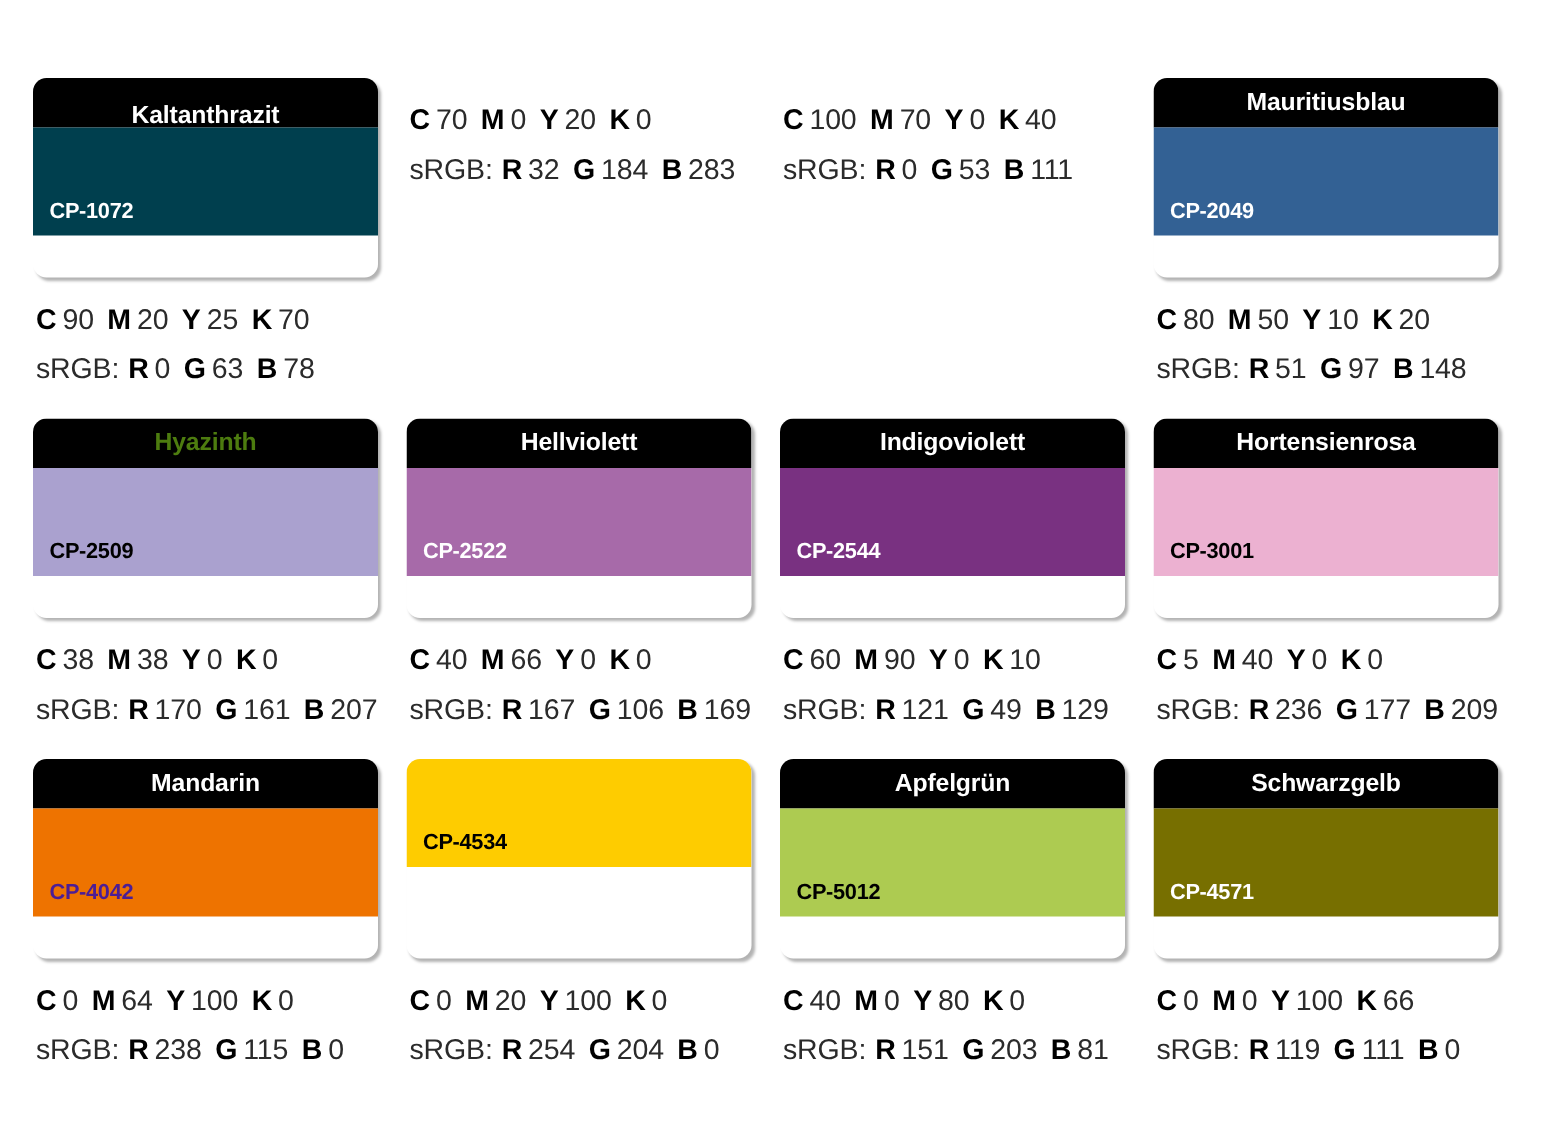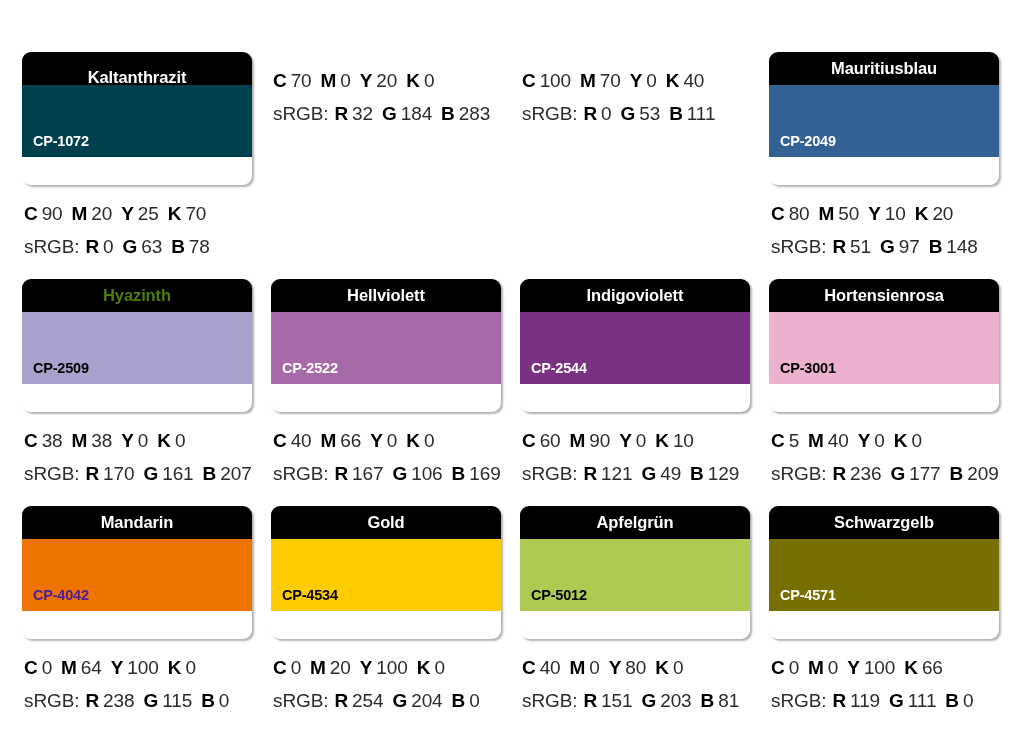--- a/index.html
+++ b/index.html
@@ -206,23 +206,20 @@
             <span class="chip-code" style="color: #4c1d95;">CP-4042</span>
           </div>
         </div>
         <div class="specs">
           <div class="spec-line"><span class="k">C</span><span class="sp"></span><span class="v">0</span><span class="spwide"></span><span class="k">M</span><span class="sp"></span><span class="v">64</span><span class="spwide"></span><span class="k">Y</span><span class="sp"></span><span class="v">100</span><span class="spwide"></span><span class="k">K</span><span class="sp"></span><span class="v">0</span></div>
           <div class="spec-line"><span class="srgb-label">sRGB:</span><span class="k">R</span><span class="sp"></span><span class="v">238</span><span class="spwide"></span><span class="k">G</span><span class="sp"></span><span class="v">115</span><span class="spwide"></span><span class="k">B</span><span class="sp"></span><span class="v">0</span></div>
         </div>
       </div>
       <div class="card">
         <div class="chip">
-          <div class="chip-header" style="background: rgb(0, 0, 0); color: rgb(255, 255, 255);">
-            <span>Gold</span>
-          </div>
           <div class="chip-body" style="background: rgb(254, 204, 0);">
             <span class="chip-code" style="color: rgb(0, 0, 0);">CP-4534</span>
           </div>
         </div>
         <div class="specs">
           <div class="spec-line"><span class="k">C</span><span class="sp"></span><span class="v">0</span><span class="spwide"></span><span class="k">M</span><span class="sp"></span><span class="v">20</span><span class="spwide"></span><span class="k">Y</span><span class="sp"></span><span class="v">100</span><span class="spwide"></span><span class="k">K</span><span class="sp"></span><span class="v">0</span></div>
           <div class="spec-line"><span class="srgb-label">sRGB:</span><span class="k">R</span><span class="sp"></span><span class="v">254</span><span class="spwide"></span><span class="k">G</span><span class="sp"></span><span class="v">204</span><span class="spwide"></span><span class="k">B</span><span class="sp"></span><span class="v">0</span></div>
         </div>
       </div>
       <div class="card">

